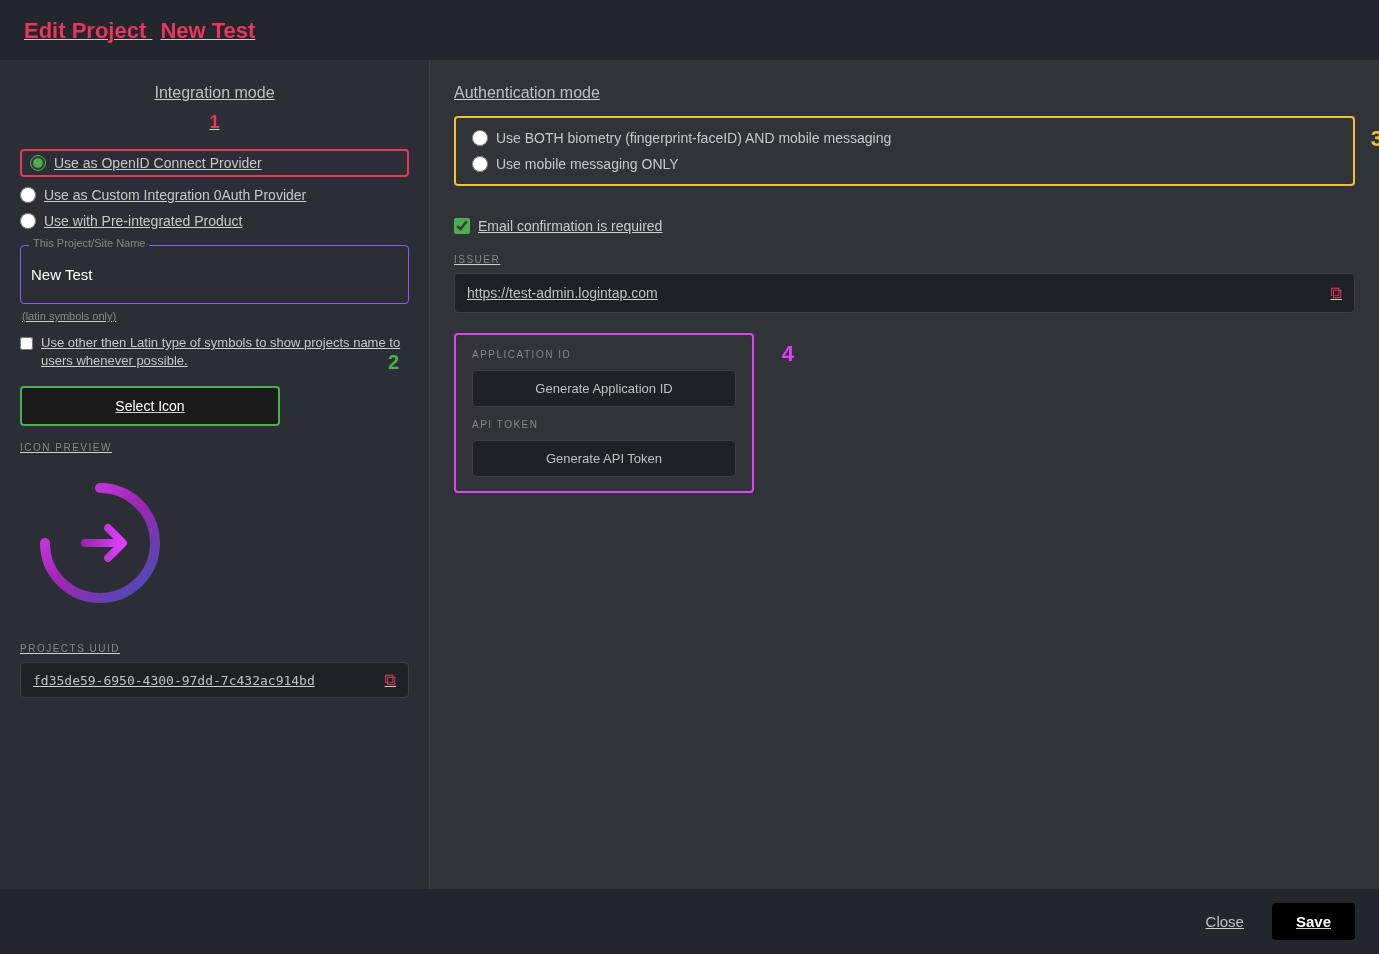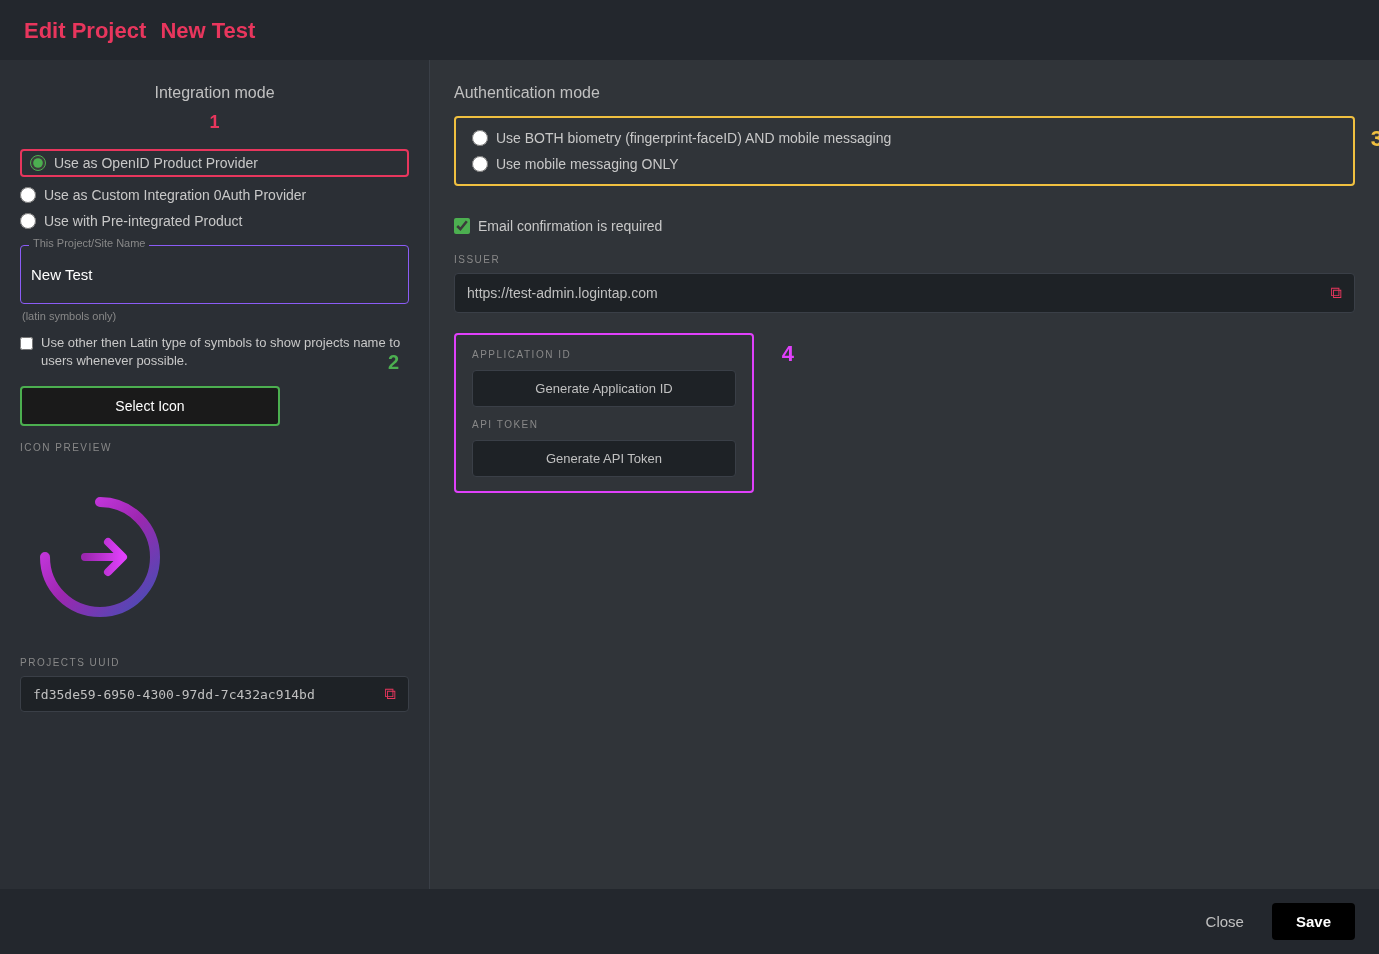--- a/index.html
+++ b/index.html
@@ -11,20 +11,21 @@
       min-height: 954px;
       width: 1379px;
       overflow: hidden;
     }
     .page-wrapper {
       width: 1379px;
       height: 954px;
       background-color: #2b2f35;
       display: flex;
       flex-direction: column;
+      text-decoration: underline;
     }
     .header {
       padding: 18px 24px 16px 24px;
       background-color: #23272d;
     }
     .header-title {
       font-size: 22px;
       font-weight: bold;
       color: #ffffff;
     }
@@ -156,21 +157,21 @@
       text-align: center;
       margin-bottom: 16px;
       display: block;
     }
 
     .icon-preview-label {
       font-size: 10px;
       letter-spacing: 1.5px;
       color: #888;
       text-transform: uppercase;
-      margin-bottom: 24px;
+      margin-bottom: 10px;
     }
 
     .icon-preview-area {
       width: 160px;
       height: 160px;
       display: flex;
       align-items: center;
       justify-content: center;
       margin-bottom: 20px;
     }
@@ -354,21 +355,21 @@
     <div class="left-panel">
 
       <div class="section-title">
         <span>Integration mode</span>
         <span class="step-badge step-badge-red">1</span>
       </div>
 
       <div class="radio-group">
         <label class="radio-item highlighted">
           <input type="radio" name="integration" checked="" style="">
-          <span>Use as OpenID Product Provider</span>
+          <span>Use as OpenID Connect Provider</span>
         </label>
         <label class="radio-item">
           <input type="radio" name="integration" style="">
           <span>Use as Custom Integration 0Auth Provider</span>
         </label>
         <label class="radio-item">
           <input type="radio" name="integration" style="">
           <span>Use with Pre-integrated Product</span>
         </label>
       </div>

